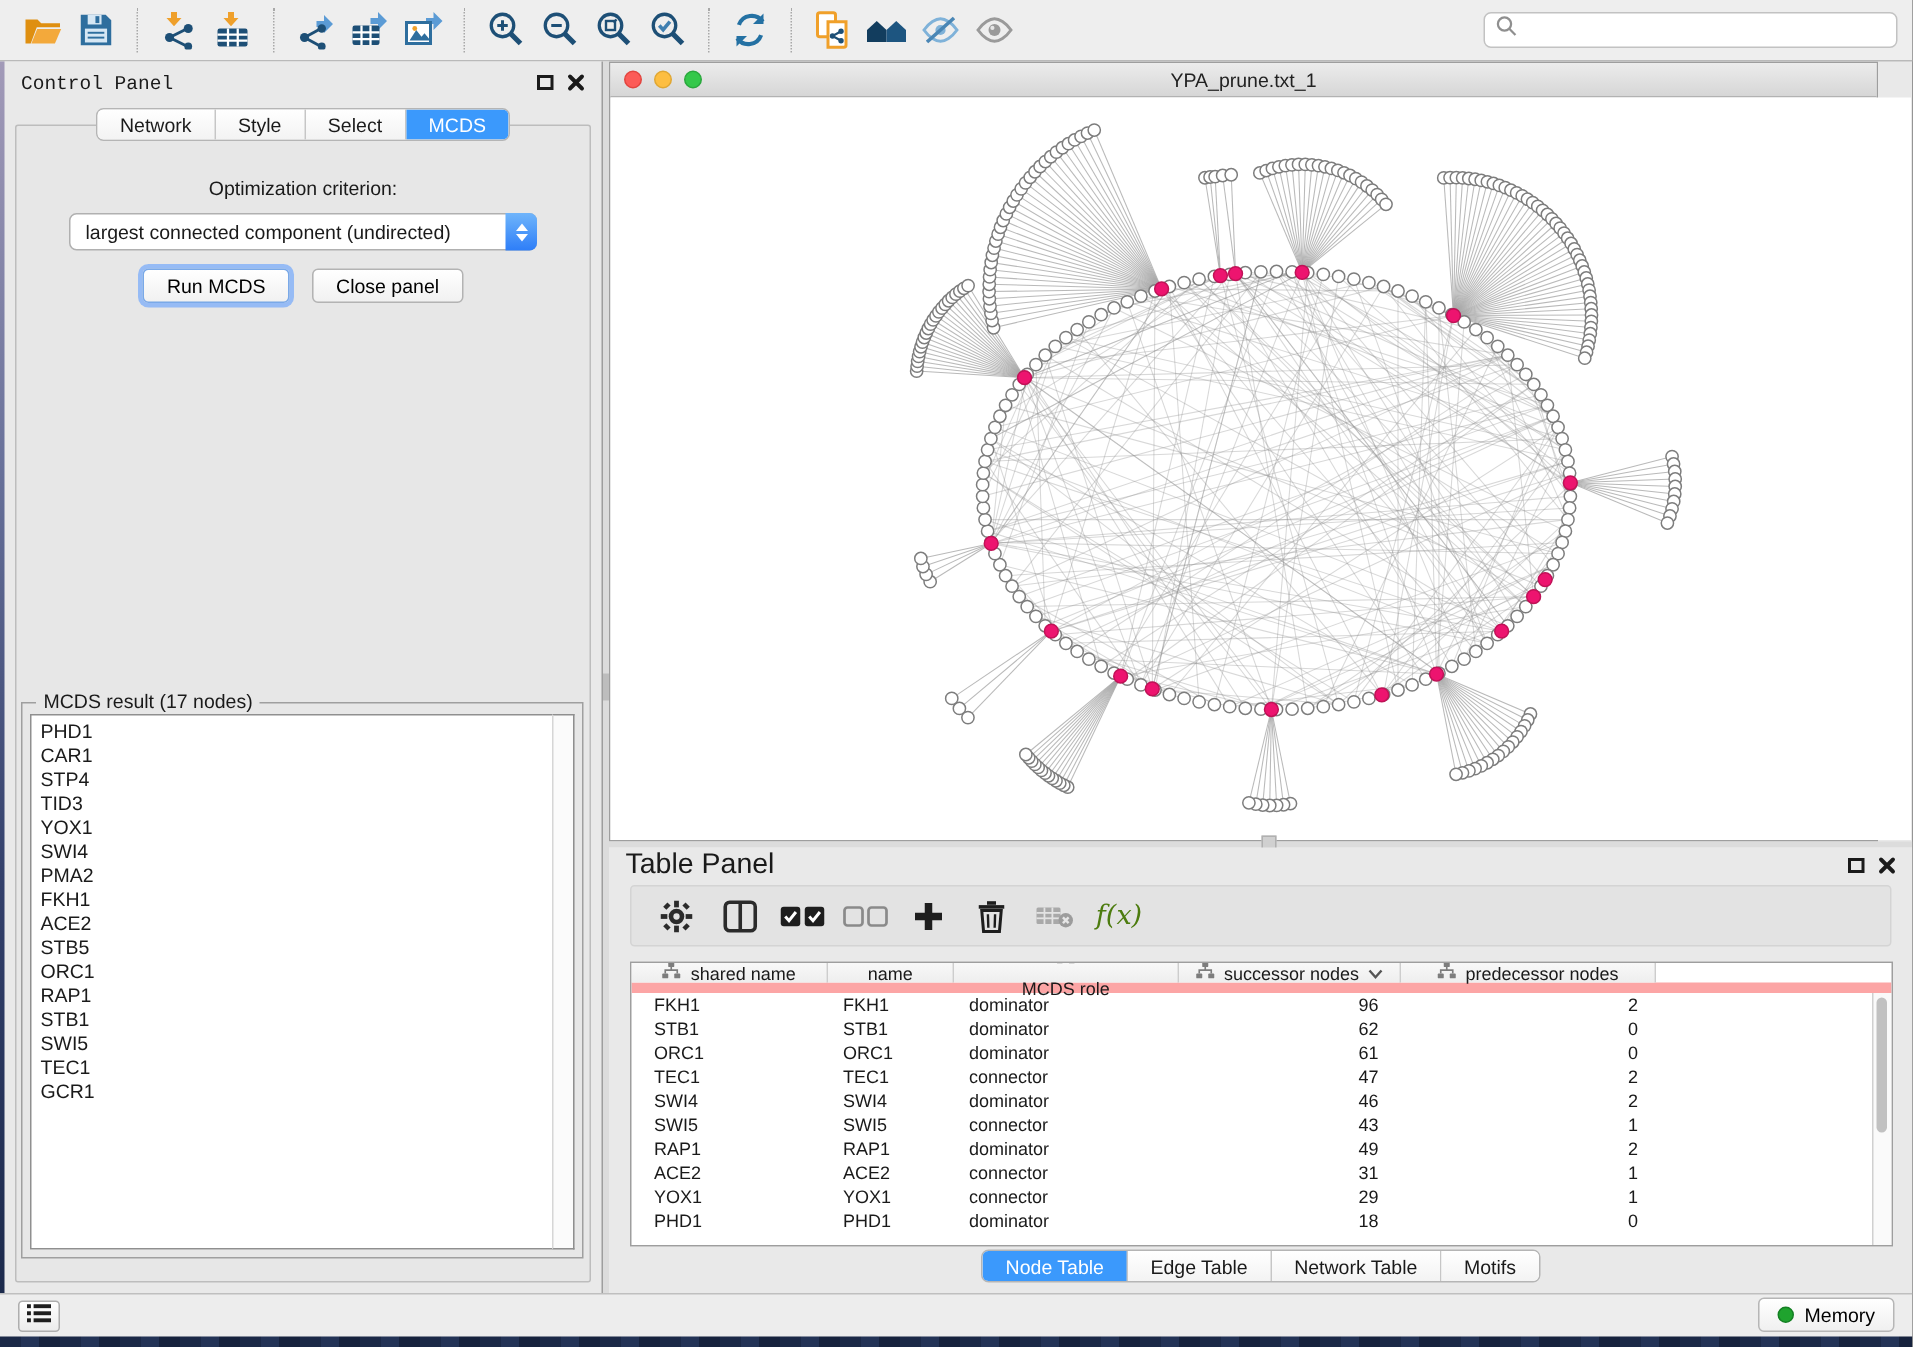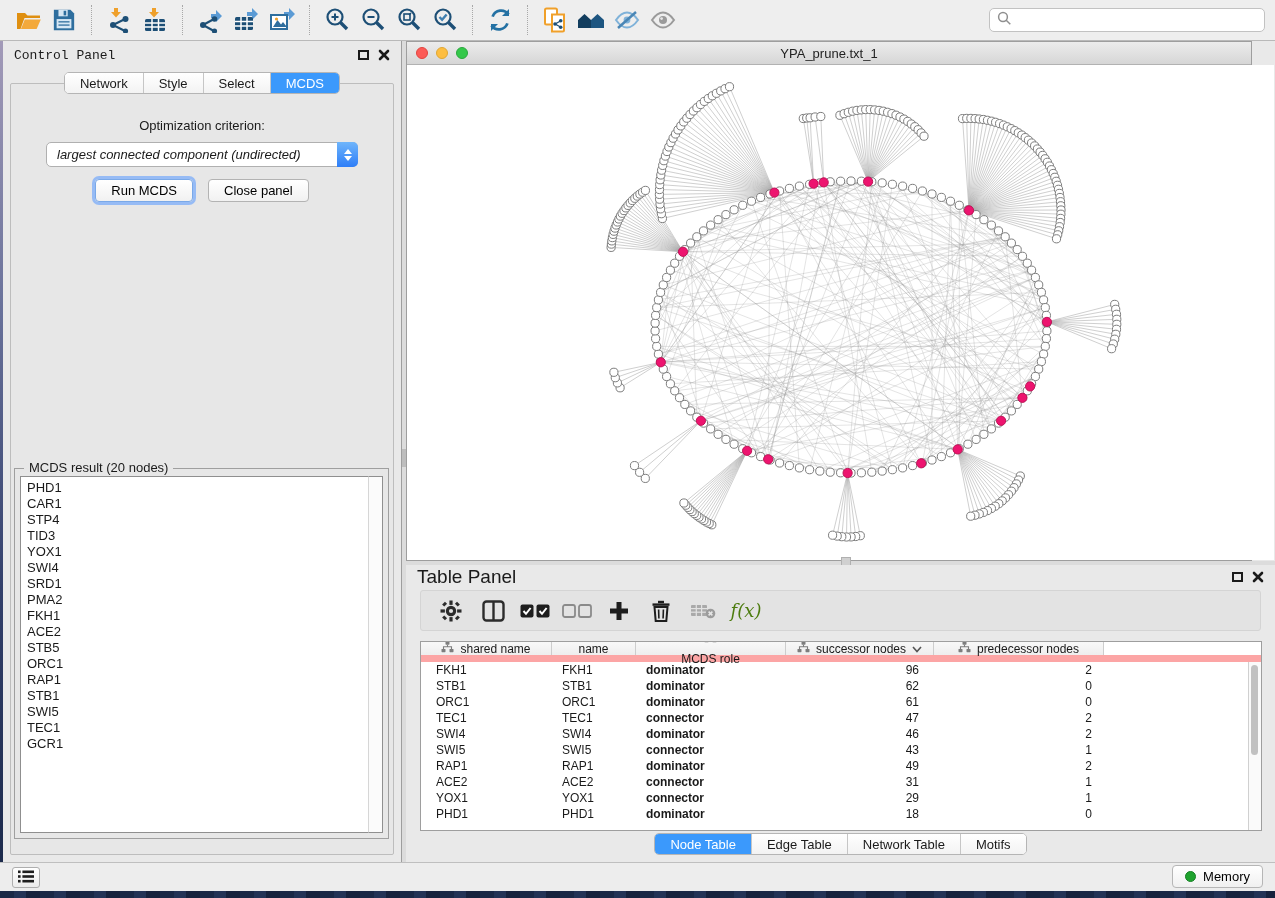--- a/index.html
+++ b/index.html
@@ -37,21 +37,21 @@
     height:22px; box-shadow:0 0 0 1px rgba(255,255,255,.4) inset; }
   .seg-item { padding:0 15px; font-size:13px; display:flex; align-items:center; border-right:1px solid #c6c6c6;
     background:linear-gradient(#ffffff,#f3f3f3); cursor:default; }
   .seg-item:last-child { border-right:none; }
   .seg-item.active { background:#3b99fc; color:#fff; }
   .cp-body { position:absolute; top:42px; left:7px; right:7px; bottom:7px; border:1px solid #bdbdbd;
     background:#e7e7e7; border-radius:2px; }
   .crit-label { text-align:center; margin-top:34px; font-size:13px; }
   .dropdown { margin:9px auto 0; width:312px; height:25px; background:#fff; border:1px solid #b0b0b0;
     border-radius:5px; display:flex; align-items:center; position:relative; font-size:13px; }
-  .dropdown .dd-text { padding-left:10px; flex:1; white-space:nowrap; overflow:hidden;font-style:italic; }
+  .dropdown .dd-text { padding-left:10px; flex:1; white-space:nowrap; overflow:hidden; }
   .dd-stepper { width:21px; height:25px; margin:-1px -1px -1px 0; border-radius:0 5px 5px 0;
     background:linear-gradient(#6fb5fb,#2e7ef8); display:flex; flex-direction:column; align-items:center;
     justify-content:center; gap:2px; }
   .dd-up { width:0;height:0;border-left:4px solid transparent;border-right:4px solid transparent;border-bottom:5px solid #fff; }
   .dd-down { width:0;height:0;border-left:4px solid transparent;border-right:4px solid transparent;border-top:5px solid #fff; }
   .btn-row { display:flex; justify-content:center; gap:15px; margin-top:12px; }
   .btn { height:23px; padding:0 15px; background:linear-gradient(#ffffff,#f1f1f1); border:1px solid #b3b3b3;
     border-radius:4px; font-size:13px; font-family:inherit; cursor:default; }
   .btn.focus-ring { box-shadow:0 0 0 3px rgba(96,158,255,.6); border-color:#7aa9e8; }
 
@@ -95,21 +95,21 @@
     border:1px solid #9e9e9e; overflow:hidden; }
   .thead { display:flex; height:20px; border-bottom:7px solid #fca5a5; }
   .hcell { display:flex; align-items:center; justify-content:center; gap:6px; font-size:12px;
     border-right:1px solid #cdcdcd; background:linear-gradient(#f8f8f8,#eeeeee); cursor:default; }
   .c0{width:131px;} .c1{width:84px;} .c2{width:150px;flex-direction:column;} .c3{width:148px;} .c4{width:170px;}
   .tbody { }
   .trow { display:flex; height:16px; align-items:center; }
   .tcell { font-size:12px; white-space:nowrap; overflow:hidden; }
   .tcell.col0 { width:131px; padding-left:15px; }
   .tcell.col1 { width:84px; padding-left:10px; }
-  .tcell.col2 { width:150px; padding-left:10px;font-weight:bold; }
+  .tcell.col2 { width:150px; padding-left:10px; }
   .tcell.col3 { width:148px; text-align:right; padding-right:15px; }
   .tcell.col4 { width:170px; text-align:right; padding-right:12px; }
   .tp-scroll { position:absolute; right:0; top:20px; bottom:0; width:13px; background:#fafafa;
     border-left:1px solid #d0d0d0; }
   .tp-thumb { margin:3px 2px 0; width:7px; height:90px; background:#c1c1c1; border-radius:4px; }
   .tp-tabs { position:absolute; bottom:7px; left:0; right:0; display:flex; justify-content:center; }
 
   
   .status { position:absolute; left:0; right:0; top:862px; height:29px; background:#ededed;
     border-top:1px solid #bfbfbf; }
@@ -347,29 +347,28 @@
             <span class="dd-up"></span>
             <span class="dd-down"></span>
           </span>
       </div>
       <div class="btn-row">
         <button class="btn focus-ring">Run MCDS</button>
         <button class="btn">Close panel</button>
       </div>
     </div>
     <div class="result-group">
-      <span class="group-title">MCDS result (20 nodes)</span>
+      <span class="group-title">MCDS result (17 nodes)</span>
       <div class="mcds-list">
           <div class="mcds-item">PHD1</div>
           <div class="mcds-item">CAR1</div>
           <div class="mcds-item">STP4</div>
           <div class="mcds-item">TID3</div>
           <div class="mcds-item">YOX1</div>
           <div class="mcds-item">SWI4</div>
-          <div class="mcds-item">SRD1</div>
           <div class="mcds-item">PMA2</div>
           <div class="mcds-item">FKH1</div>
           <div class="mcds-item">ACE2</div>
           <div class="mcds-item">STB5</div>
           <div class="mcds-item">ORC1</div>
           <div class="mcds-item">RAP1</div>
           <div class="mcds-item">STB1</div>
           <div class="mcds-item">SWI5</div>
           <div class="mcds-item">TEC1</div>
           <div class="mcds-item">GCR1</div>

